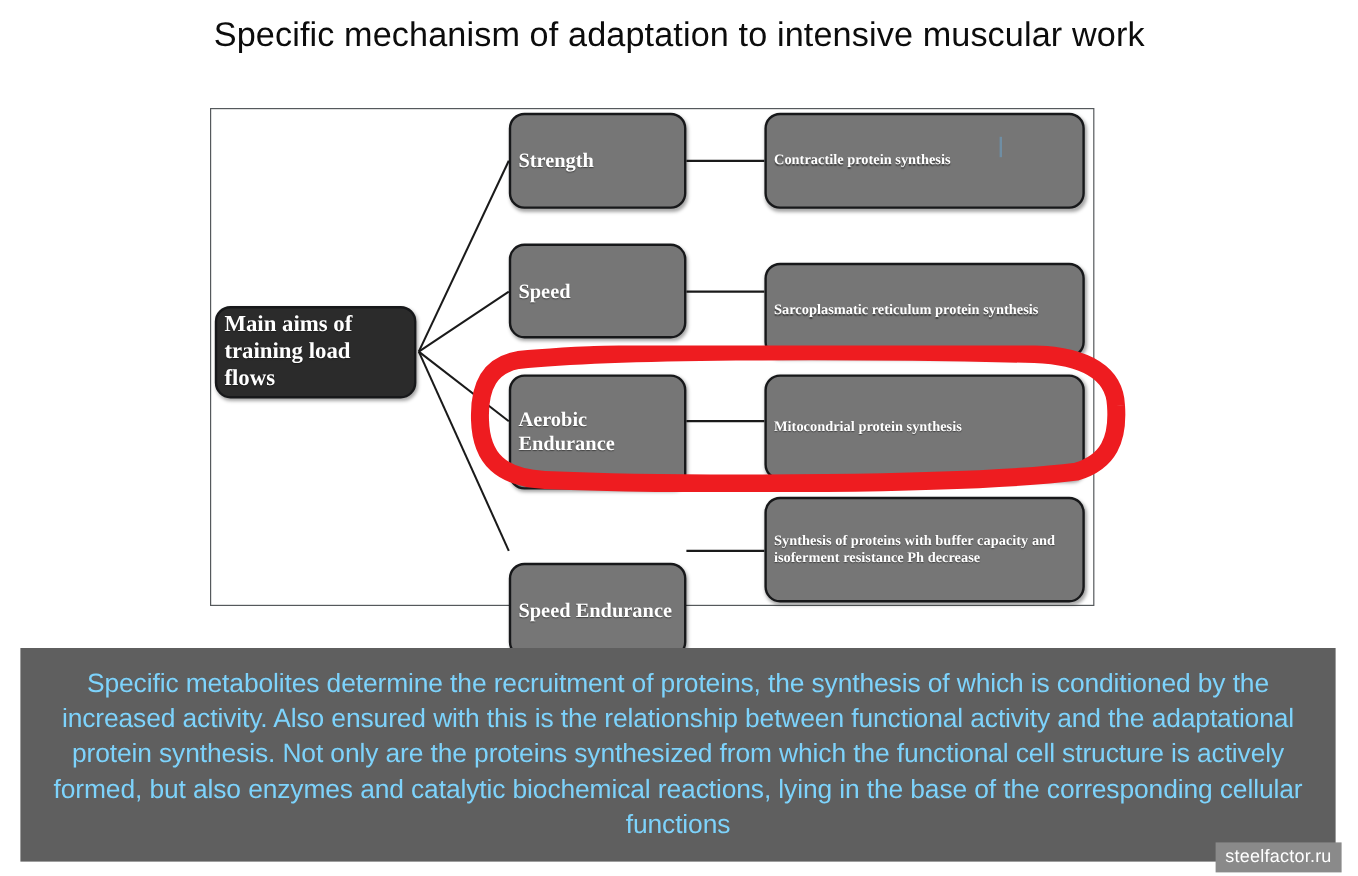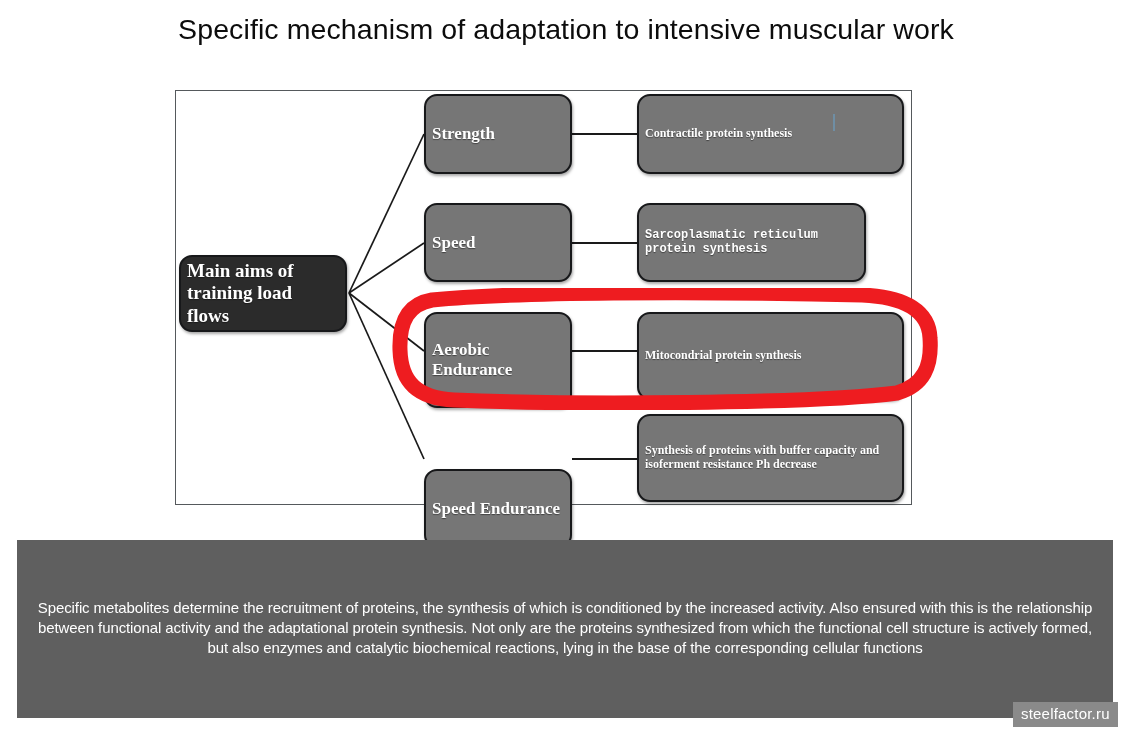--- a/index.html
+++ b/index.html
@@ -88,21 +88,21 @@
 
   
   #node-main        { left: 179px; top: 255px;  width: 168px; height: 77px; }
 
   #node-strength    { left: 424px; top: 94px;   width: 148px; height: 80px; }
   #node-speed       { left: 424px; top: 203px;  width: 148px; height: 79px; }
   #node-aerobic     { left: 424px; top: 312px;  width: 148px; height: 96px; }
   #node-speed-end   { left: 424px; top: 421px;  width: 148px; height: 79px; margin-top: 48px; }
 
   #res-contractile  { left: 637px; top: 94px;   width: 267px; height: 80px; }
-  #res-sarco        { left: 637px; top: 203px;  width: 229px; height: 79px; font-family: Liberation Mono, monospace; }
+  #res-sarco        { left: 637px; top: 219px;  width: 267px; height: 79px; }
   #res-mito         { left: 637px; top: 312px;  width: 267px; height: 88px; }
   #res-buffer       { left: 637px; top: 414px;  width: 267px; height: 88px;
                       font-size: 12px; }
 
   
   #highlight-annotation {
     position: absolute;
     left: 392px;
     top: 288px;
     width: 548px;
@@ -130,23 +130,23 @@
     height: 178px;
     background: #5f5f5f;
     box-sizing: border-box;
     display: flex;
     align-items: center;
     justify-content: center;
     padding: 6px 18px 8px 18px;
   }
   #caption-text {
     font-family: "Liberation Sans", sans-serif;
-    font-size: 15px;
+    font-size: 22px;
     line-height: 1.32;
-    color: #ffffff;
+    color: #7dd3fc;
     text-align: center;
     letter-spacing: -0.1px;
   }
 
   
   #watermark {
     position: absolute;
     left: 1013px;
     top: 702px;
     padding: 2px 8px 3px 8px;

